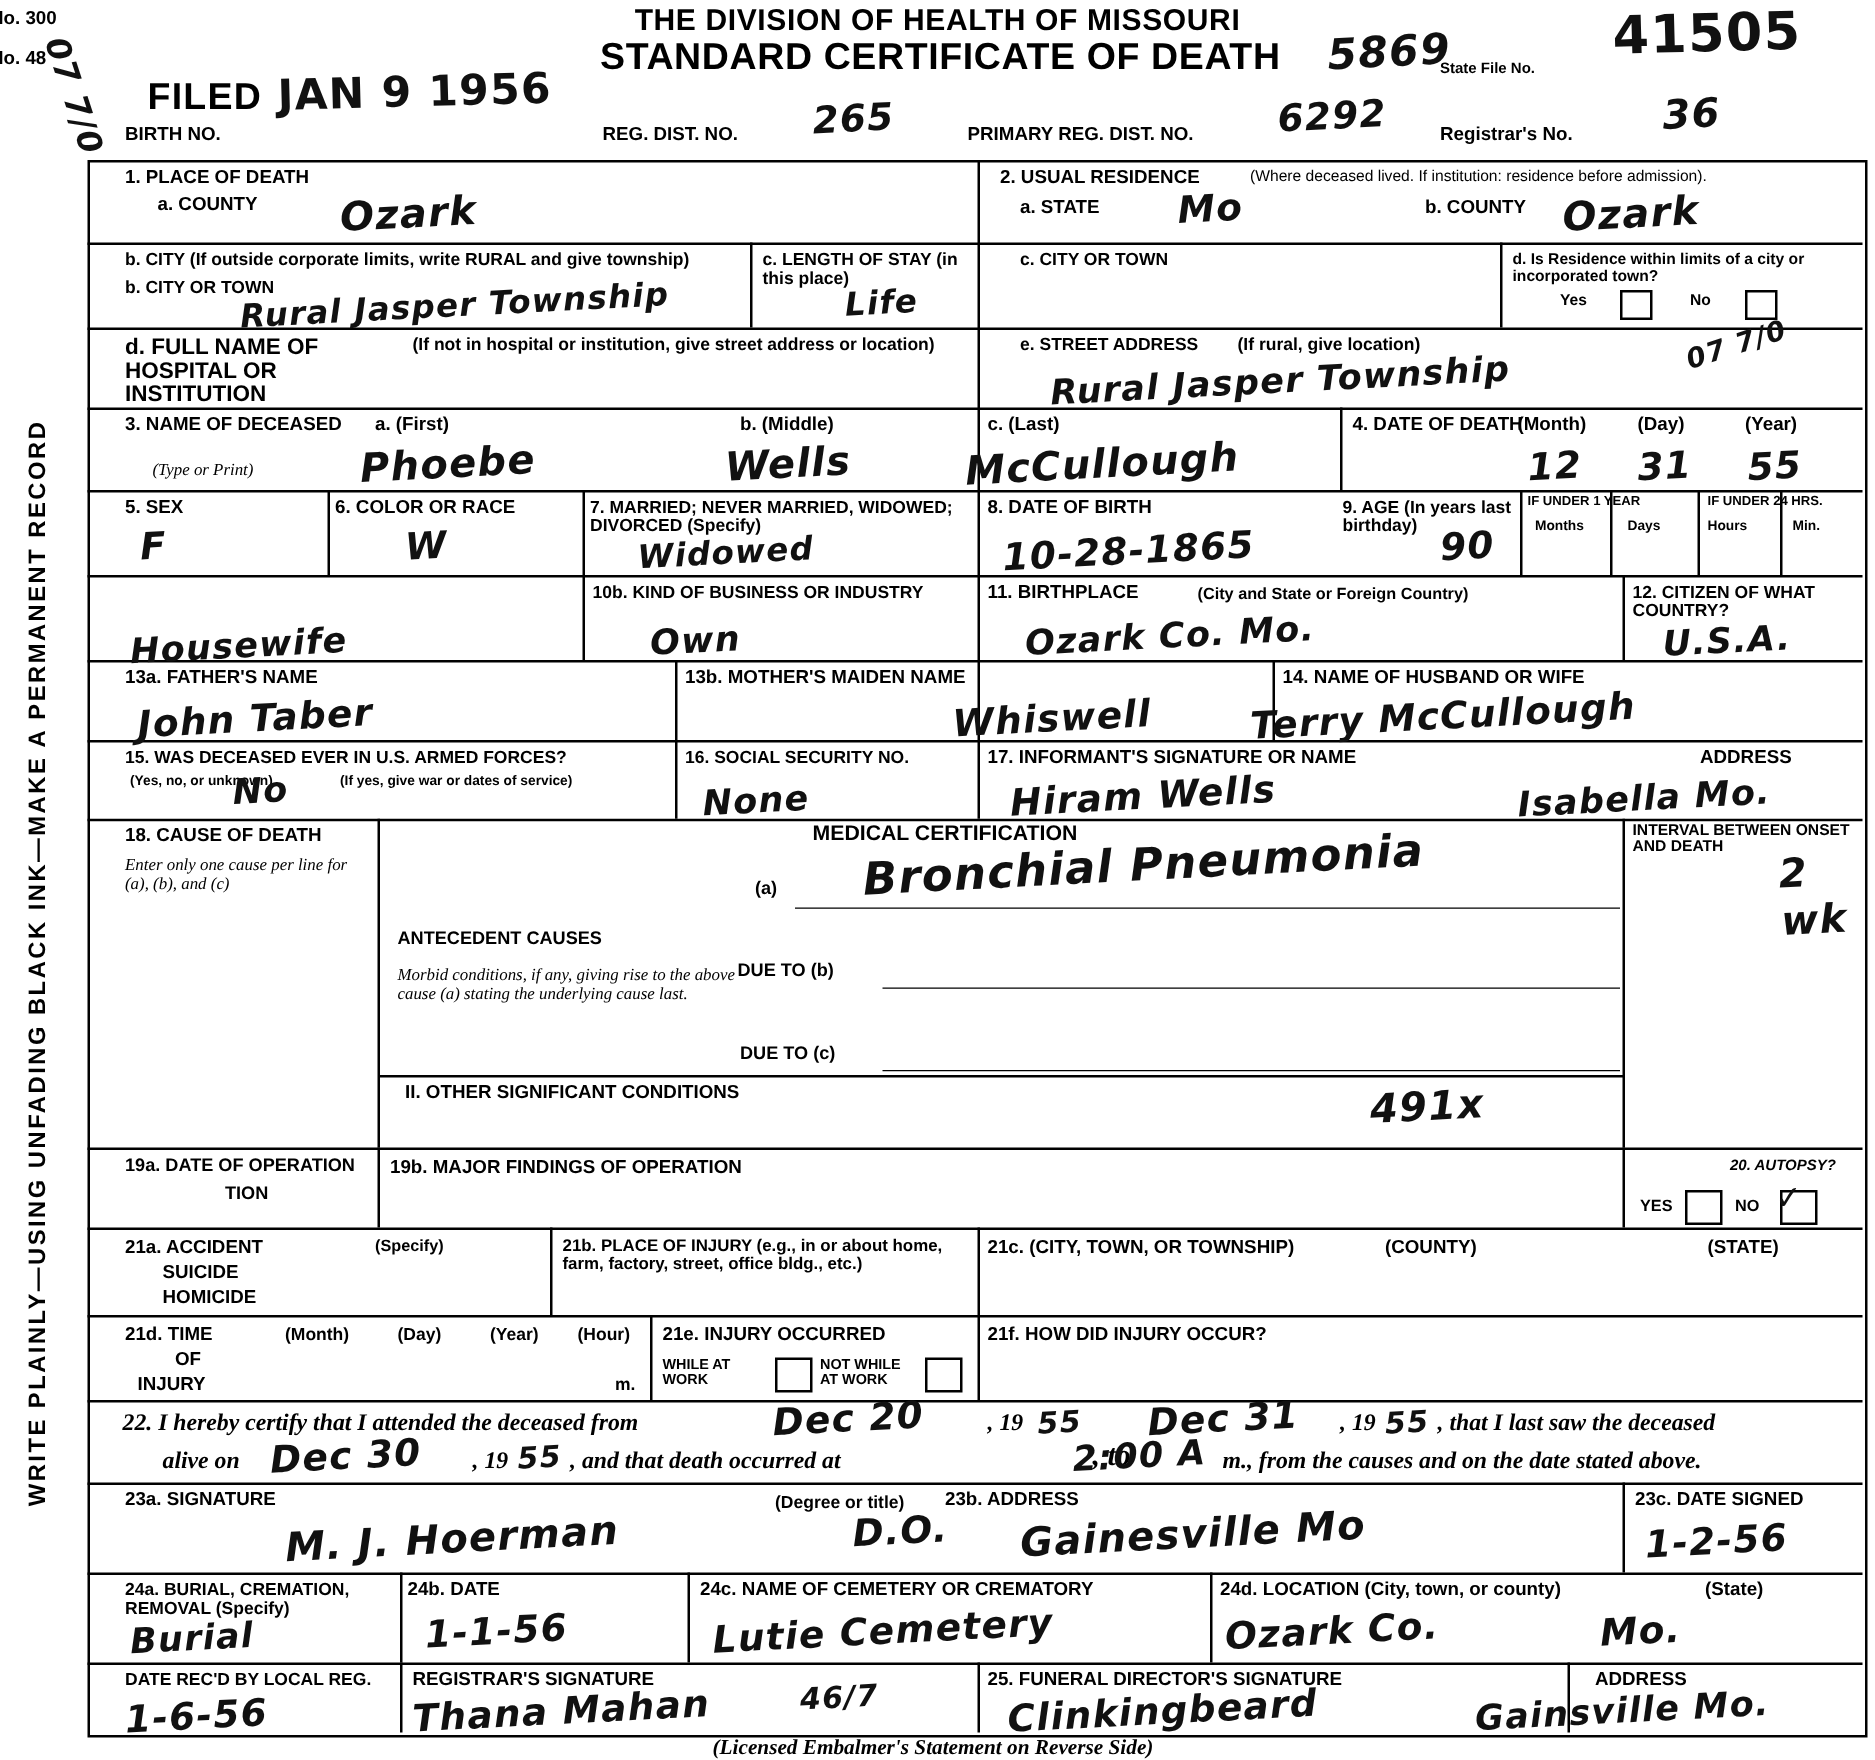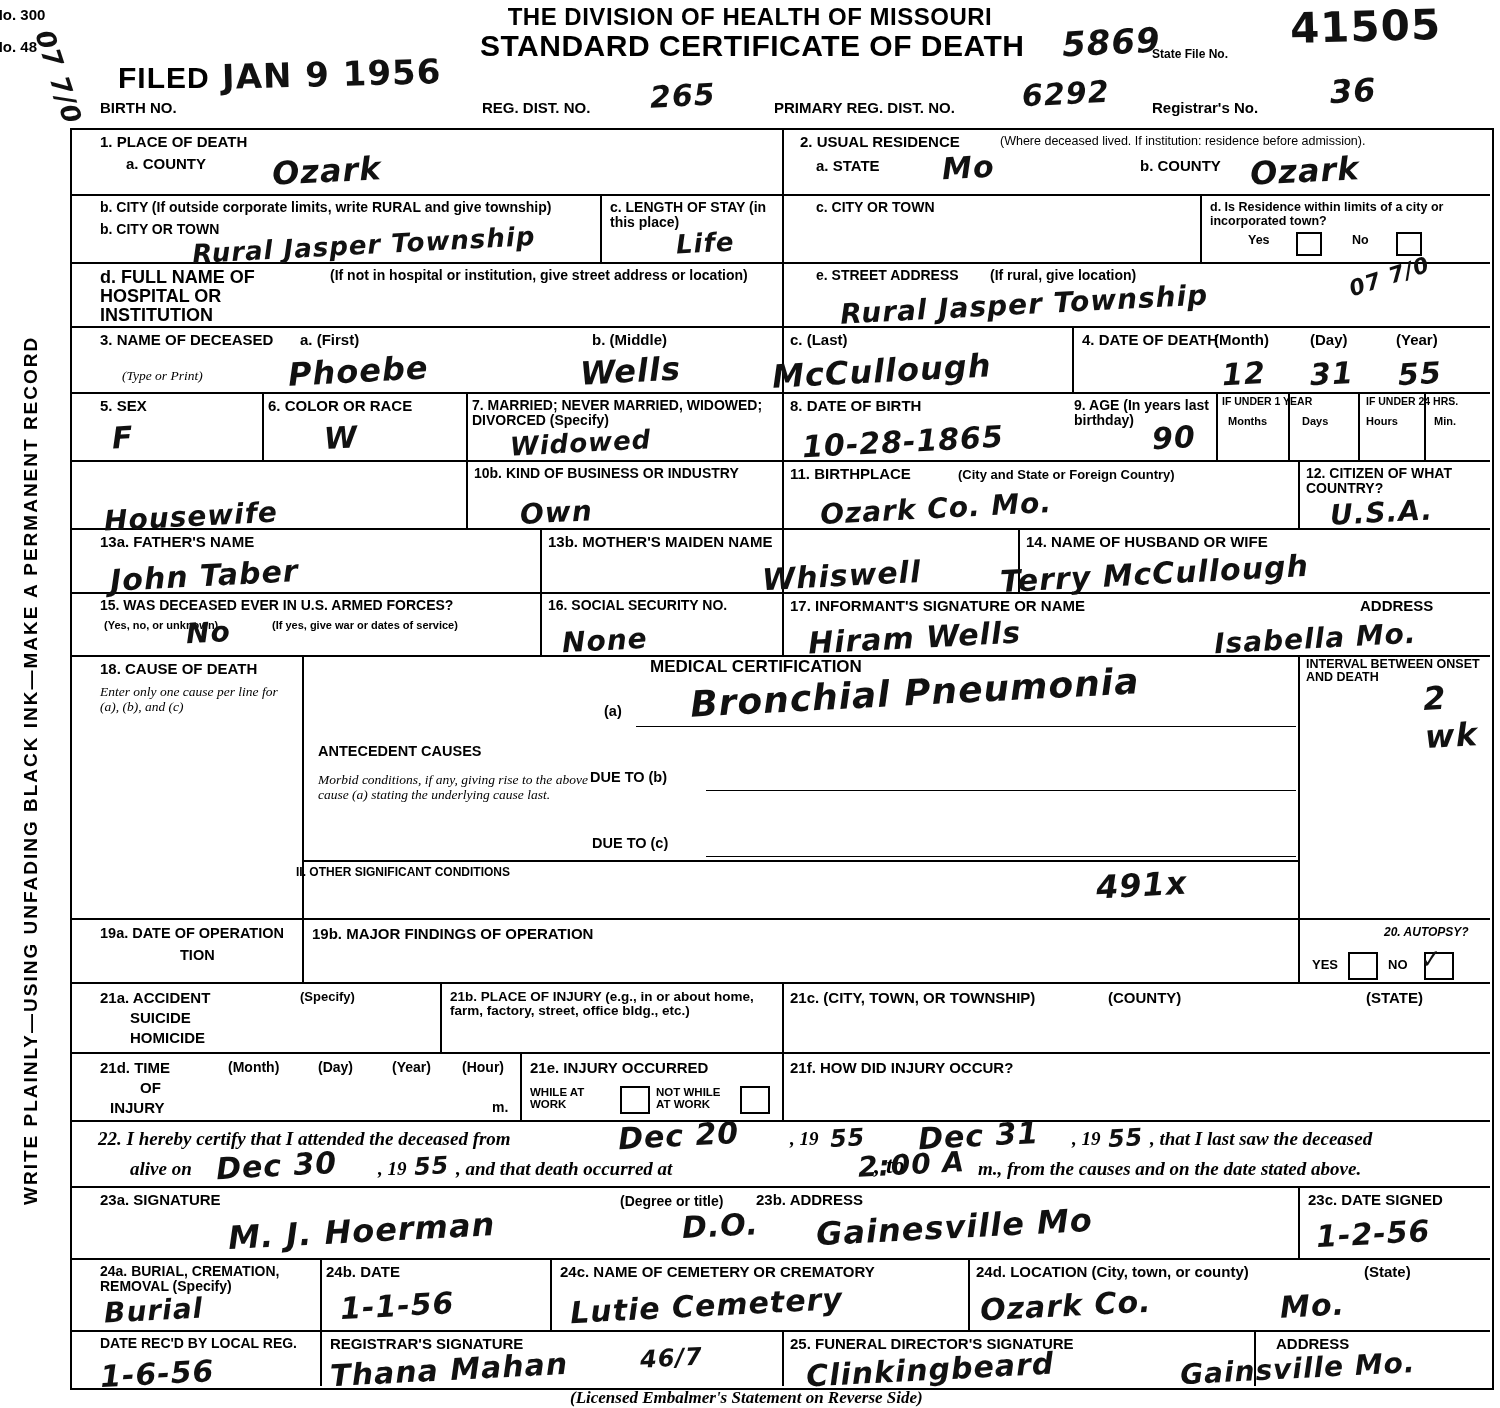--- a/index.html
+++ b/index.html
@@ -210,21 +210,21 @@
   <div class="ital" style="position:absolute;left:318px;top:772px;width:270px;">Morbid conditions, if any, giving rise to the above cause (a) stating the underlying cause last.</div>
   <div class="lbl" style="position:absolute;left:590px;top:770px;font-size:14.5px;">DUE TO (b)</div>
   <div class="hl" style="left:706px;top:790px;width:590px;height:1px;"></div>
   <div class="hand" style="position:absolute;left:720px;top:768px;font-size:26px;"></div>
 
   <div class="lbl" style="position:absolute;left:592px;top:836px;font-size:14.5px;">DUE TO (c)</div>
   <div class="hl" style="left:706px;top:856px;width:590px;height:1px;"></div>
   <div class="hand" style="position:absolute;left:720px;top:834px;font-size:26px;"></div>
   <div class="hl" style="left:304px;top:860px;width:996px;height:2px;"></div>
 
-  <div class="lbl" style="position:absolute;left:296px;top:866px;font-size:12px;">II. OTHER SIGNIFICANT CONDITIONS</div>
+  <div class="lbl" style="position:absolute;left:324px;top:866px;font-size:15px;">II. OTHER SIGNIFICANT CONDITIONS</div>
   <div class="hand" style="position:absolute;left:1096px;top:866px;font-size:32px;">491x</div>
 
   <div class="lbl" style="position:absolute;left:100px;top:926px;font-size:14.5px;">19a. DATE OF OPERATION</div>
   <div class="lbl" style="position:absolute;left:180px;top:948px;font-size:14.5px;">TION</div>
   <div class="lbl" style="position:absolute;left:312px;top:926px;font-size:15px;">19b. MAJOR FINDINGS OF OPERATION</div>
   <div class="lbl" style="position:absolute;left:1384px;top:926px;font-size:12px;font-style:italic;">20. AUTOPSY?</div>
   <div class="lbl-sm" style="position:absolute;left:1312px;top:958px;font-size:13px;">YES</div>
   <div class="cb" style="left:1348px;top:952px;width:26px;height:24px;"></div>
   <div class="lbl-sm" style="position:absolute;left:1388px;top:958px;font-size:13px;">NO</div>
   <div class="cb" style="left:1424px;top:952px;width:26px;height:24px;"></div>

